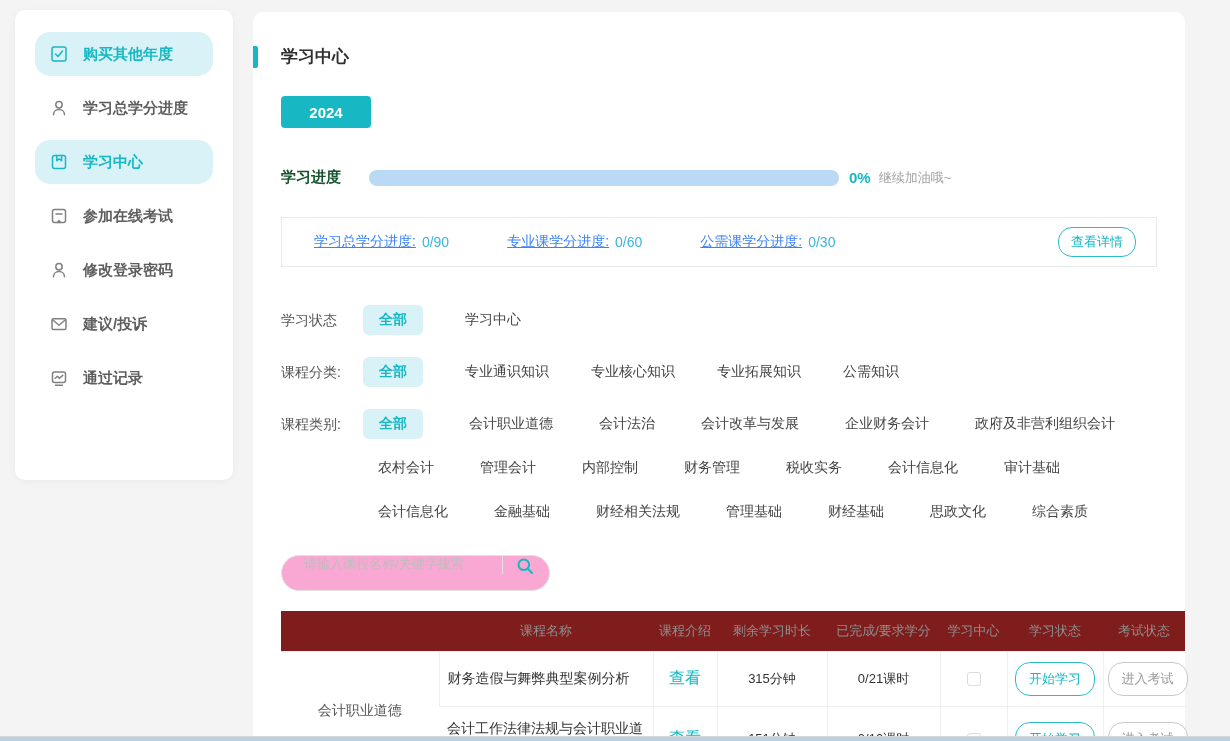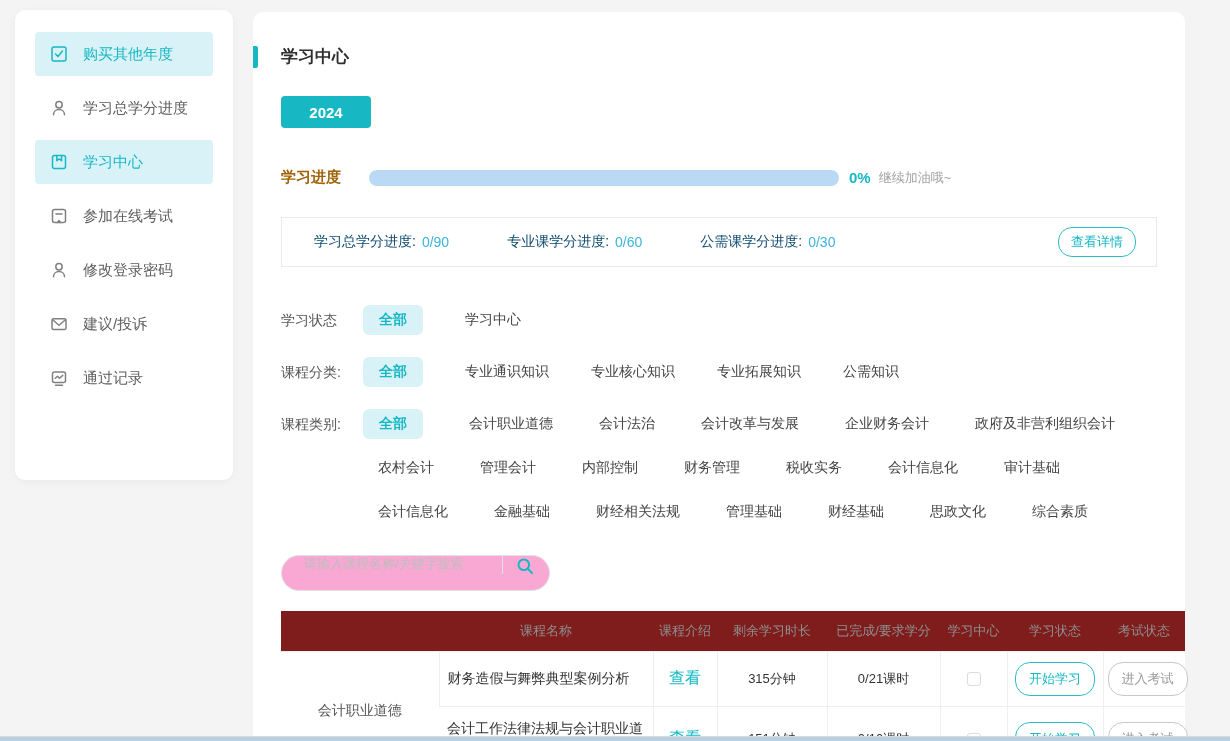--- a/index.html
+++ b/index.html
@@ -15,22 +15,22 @@
   .sidebar {
     position:absolute; left:15px; top:10px;
     width:218px; height:470px;
     background:#fff; border-radius:10px;
     box-shadow:0 2px 8px rgba(0,0,0,0.04);
     padding:12px 0;
   }
   .side-item {
     display:flex; align-items:center;
     height:44px; margin:10px 20px;
-    padding:0 14px; border-radius:4px;
-    cursor:pointer; color:#5e5e5e; font-size:15px;
+    padding:0 14px; border-radius:15px;
+    cursor:pointer; color:#5e5e5e; font-size:15px;font-weight:bold;
   }
   .side-item .icn { width:20px; height:20px; margin-right:14px; flex:0 0 20px; }
   .side-item .icn svg { width:20px; height:20px; stroke:#808080; fill:none; stroke-width:1.5; stroke-linecap:round; stroke-linejoin:round; }
   .side-item.active { background:#d9f2f7; color:#17b8c4; }
   .side-item.active .icn svg { stroke:#17b8c4; }
 
   
   .main-panel {
     position:absolute; left:253px; top:12px;
     width:932px; height:729px;
@@ -47,38 +47,38 @@
     width:90px; height:32px;
     background:#17b8c4; color:#fff;
     border:none; border-radius:4px;
     font-size:15px; font-weight:bold;
     font-family:inherit; cursor:pointer;
     display:flex; align-items:center; justify-content:center;
   }
 
   
   .progress-row { display:flex; align-items:center; margin:40px 0 0 28px; }
-  .progress-label { font-size:15px; font-weight:bold; color:#a16207; }
+  .progress-label { font-size:15px; font-weight:bold; color:#14532d; }
   .progress-track {
     width:470px; height:16px; margin-left:28px;
     background:#b9d9f5; border-radius:8px; overflow:hidden;
   }
   .progress-fill { height:100%; background:#5aa8ef; border-radius:8px; }
   .progress-pct { margin-left:10px; font-size:15px; font-weight:bold; color:#17b8c4; }
   .progress-enc { margin-left:8px; font-size:13px; color:#a3a3a3; }
 
   
   .credit-box {
     margin:30px 0 0 28px; width:876px; height:50px;
     border:1px solid #e9e9e9;
     display:flex; align-items:center;
     padding:0 20px 0 32px;
   }
   .credit-item { display:flex; align-items:center; margin-right:58px; }
-  .credit-label { font-size:14px; color:#0c4a6e; }
+  .credit-label { font-size:14px; color:#3b82f6;text-decoration:underline; }
   .credit-value { font-size:14px; color:#3cb4dc; margin-left:6px; }
   .detail-btn {
     margin-left:auto;
     border:1px solid #2bbcc9; color:#17b8c4; background:#fff;
     font-size:13px; font-family:inherit;
     padding:5px 12px; border-radius:14px; cursor:pointer;
   }
 
   
   .filters { margin:38px 0 0 28px; }

